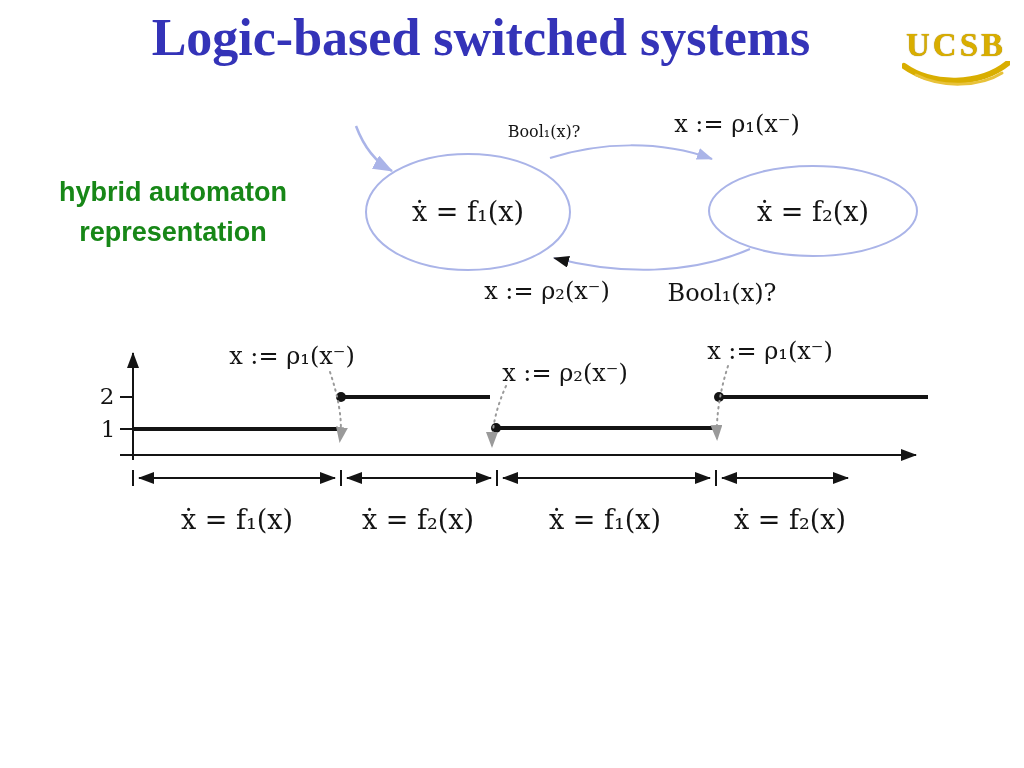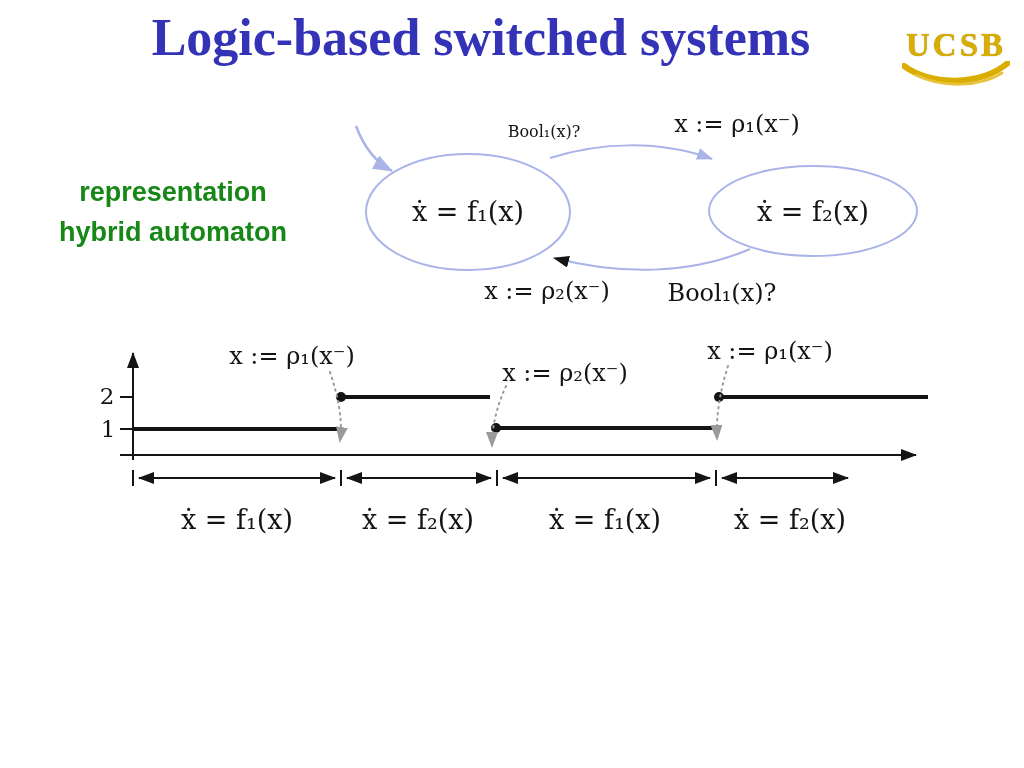--- a/index.html
+++ b/index.html
@@ -125,22 +125,22 @@
   <div class="title">Logic-based switched systems</div>
   <div class="logo">
     <div class="logo-text">UCSB</div>
     <svg class="logo-wave" width="108" height="26" viewBox="0 0 108 26">
       <path d="M2,5 C30,25 78,25 106,2" fill="none" stroke="#d9ae00" stroke-width="6" stroke-linecap="round"></path>
       <path d="M14,14 C40,27 78,26 100,12" fill="none" stroke="#e8c23a" stroke-width="3" stroke-linecap="round"></path>
     </svg>
   </div>
 
   <div class="annotation">
+    <div>hybrid automaton</div>
     <div>representation</div>
-    <div>hybrid automaton</div>
   </div>
 
   <div class="lbl roman" style="left:544px; top:131px; font-size:16px;">Bool₁(x)?</div>
   <div class="lbl math" style="left:737px; top:124px; font-size:24px;">x := ρ₁(x⁻)</div>
   <div class="lbl math" style="left:468px; top:211px; font-size:27px;">ẋ = f₁(x)</div>
   <div class="lbl math" style="left:813px; top:211px; font-size:27px;">ẋ = f₂(x)</div>
   <div class="lbl math" style="left:547px; top:291px; font-size:24px;">x := ρ₂(x⁻)</div>
   <div class="lbl roman" style="left:722px; top:293px; font-size:24px;">Bool₁(x)?</div>
 
   <div class="lbl roman" style="left:107px; top:396px; font-size:23px;">2</div>

